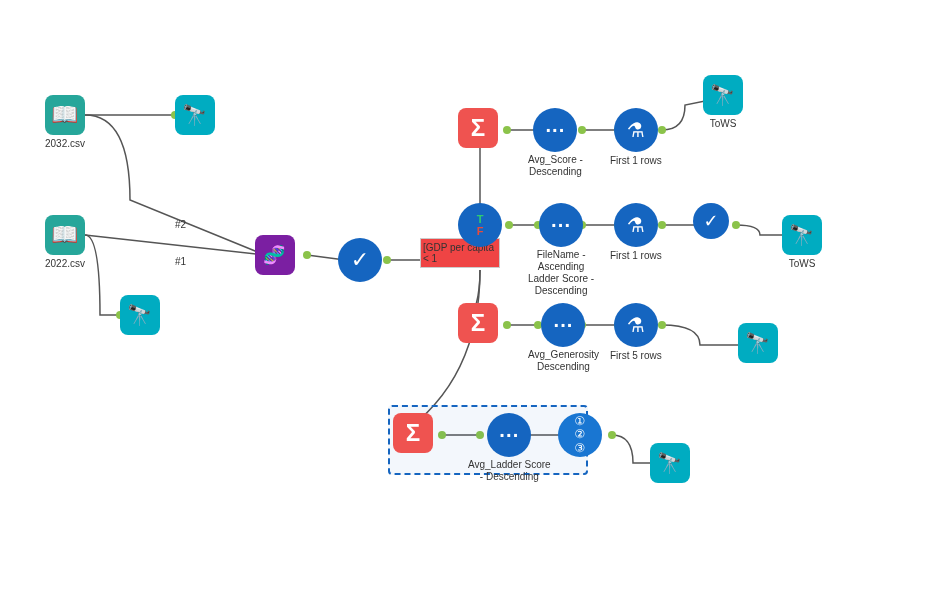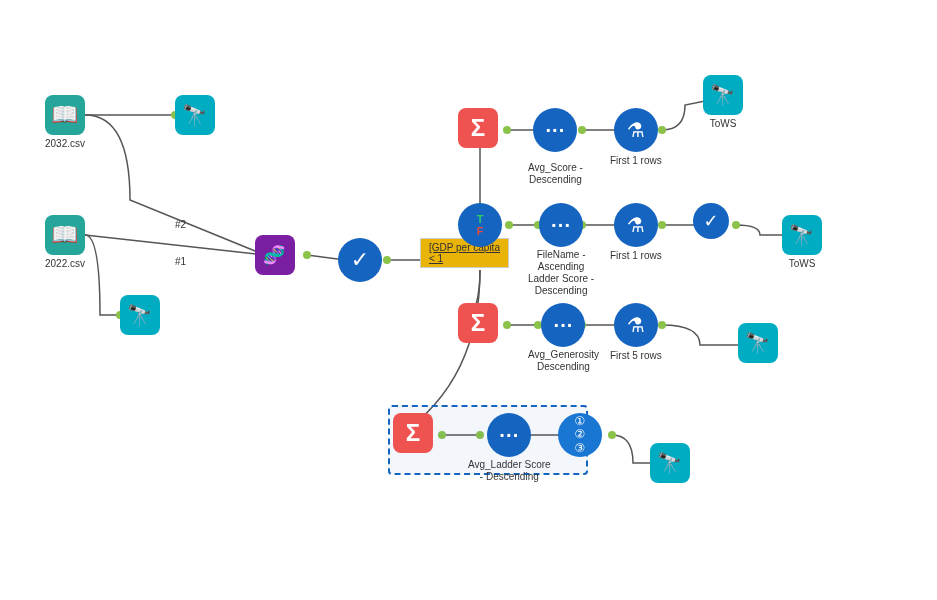--- a/index.html
+++ b/index.html
@@ -257,35 +257,35 @@
       🧬
     </div>
   </div>
 
   <div class="node check-node" style="left:338px; top:238px;">
     <div class="icon-circle" style="width:44px;height:44px;background:#1565C0;border-radius:50%;color:white;font-size:22px;display:flex;align-items:center;justify-content:center;">
       ✓
     </div>
   </div>
 
-  <div style="position:absolute;left:420px;top:238px;background:#eab308;border:1px solid #ccc;padding:3px 8px;font-size:10px;color:#333;min-width:80px;text-decoration:underline;">
+  <div style="position:absolute;left:420px;top:238px;background:#ef4444;border:1px solid #ccc;padding:3px 2px;font-size:10px;color:#333;min-width:80px;">
     [GDP per capita<br>&lt; 1
   </div>
 
   <div class="node sigma-node" style="left:458px; top:108px;">
     <div class="icon-box" style="width:40px;height:40px;background:#EF5350;border-radius:8px;color:white;font-size:24px;font-weight:bold;display:flex;align-items:center;justify-content:center;">
       Σ
     </div>
   </div>
 
   <div class="node sort-node" style="left:528px; top:108px;">
     <div class="icon-circle" style="width:44px;height:44px;background:#1565C0;border-radius:50%;color:white;font-size:20px;font-weight:bold;display:flex;align-items:center;justify-content:center;">
       ···
     </div>
-    <div class="node-label" style="font-size:10px;margin-top:10px;">Avg_Score -<br>Descending</div>
+    <div class="node-label" style="font-size:10px;margin-top:2px;">Avg_Score -<br>Descending</div>
   </div>
 
   <div class="node tube-node" style="left:610px; top:108px;">
     <div class="icon-circle" style="width:44px;height:44px;background:#1565C0;border-radius:50%;color:white;font-size:20px;display:flex;align-items:center;justify-content:center;">
       ⚗
     </div>
     <div class="node-label">First 1 rows</div>
   </div>
 
   <div class="node bino-node" style="left:703px; top:75px;">

